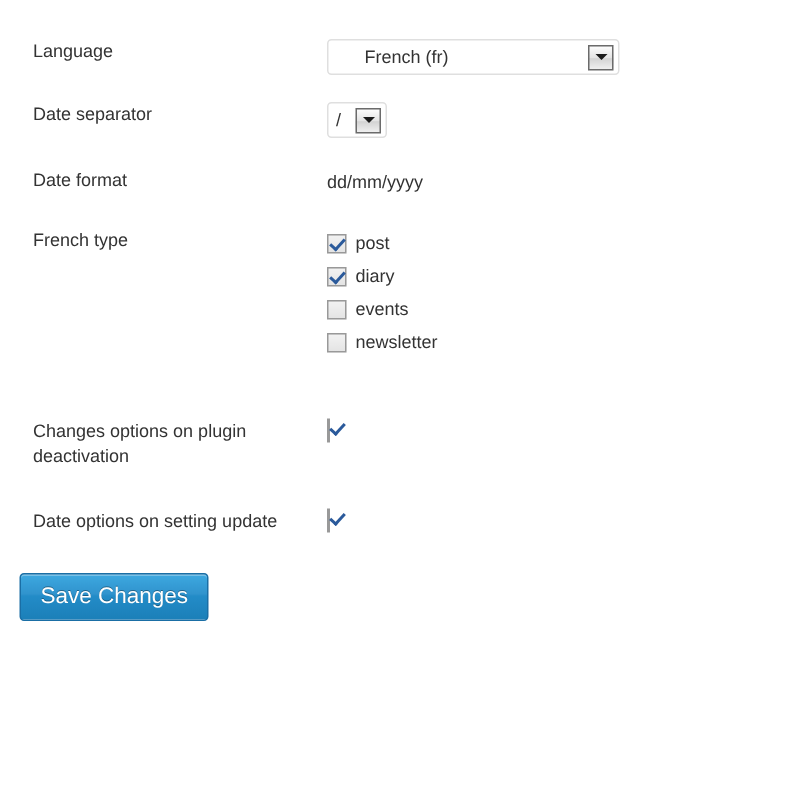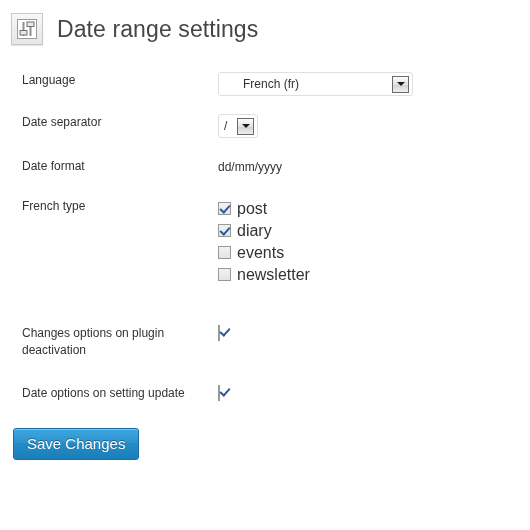--- a/index.html
+++ b/index.html
@@ -168,21 +168,21 @@
     left: 3px;
     top: 0px;
     width: 4px;
     height: 8px;
     border: solid #2b5a9b;
     border-width: 0 2px 2px 0;
     transform: rotate(42deg);
   }
   .cbox-label {
     margin-left: 6px;
-    font-size: 16px;
+    font-size: 12px;
     color: #333333;
     white-space: nowrap;
   }
 
   
   .submit-wrap { padding: 18px 0 0 13px; }
   .button-primary {
     display: inline-block;
     border: 1px solid #1a6ea5;
     border-radius: 3px;
@@ -196,36 +196,20 @@
     box-shadow: inset 0 1px 0 rgba(255,255,255,0.30);
     cursor: pointer;
     white-space: nowrap;
   }
 </style>
 </head>
 <body>
 
 <div class="page">
 
-  <div class="page-header">
-    <span class="header-icon">
-      <svg width="22" height="22" viewBox="0 0 22 22" aria-hidden="true">
-        <rect x="1.5" y="1.5" width="19" height="19" fill="#ffffff" stroke="#9b9b9b" stroke-width="1"></rect>
-
-        <rect x="6.5" y="4" width="2" height="14" fill="#8f8f8f"></rect>
-
-        <rect x="4" y="12.5" width="7" height="4.5" fill="#e8e8e8" stroke="#6f6f6f" stroke-width="1"></rect>
-
-        <rect x="13.5" y="4" width="2" height="14" fill="#8f8f8f"></rect>
-
-        <rect x="11" y="4" width="7" height="4.5" fill="#e8e8e8" stroke="#6f6f6f" stroke-width="1"></rect>
-      </svg>
-    </span>
-    <h1 class="page-title">Date range settings</h1>
-  </div>
 
   <table class="form-table">
     <tbody>
 
       <tr class="row-lang">
         <th>Language</th>
         <td>
           <span class="select wide">
             <span class="select-value">French (fr)</span>
             <span class="select-arrow">

